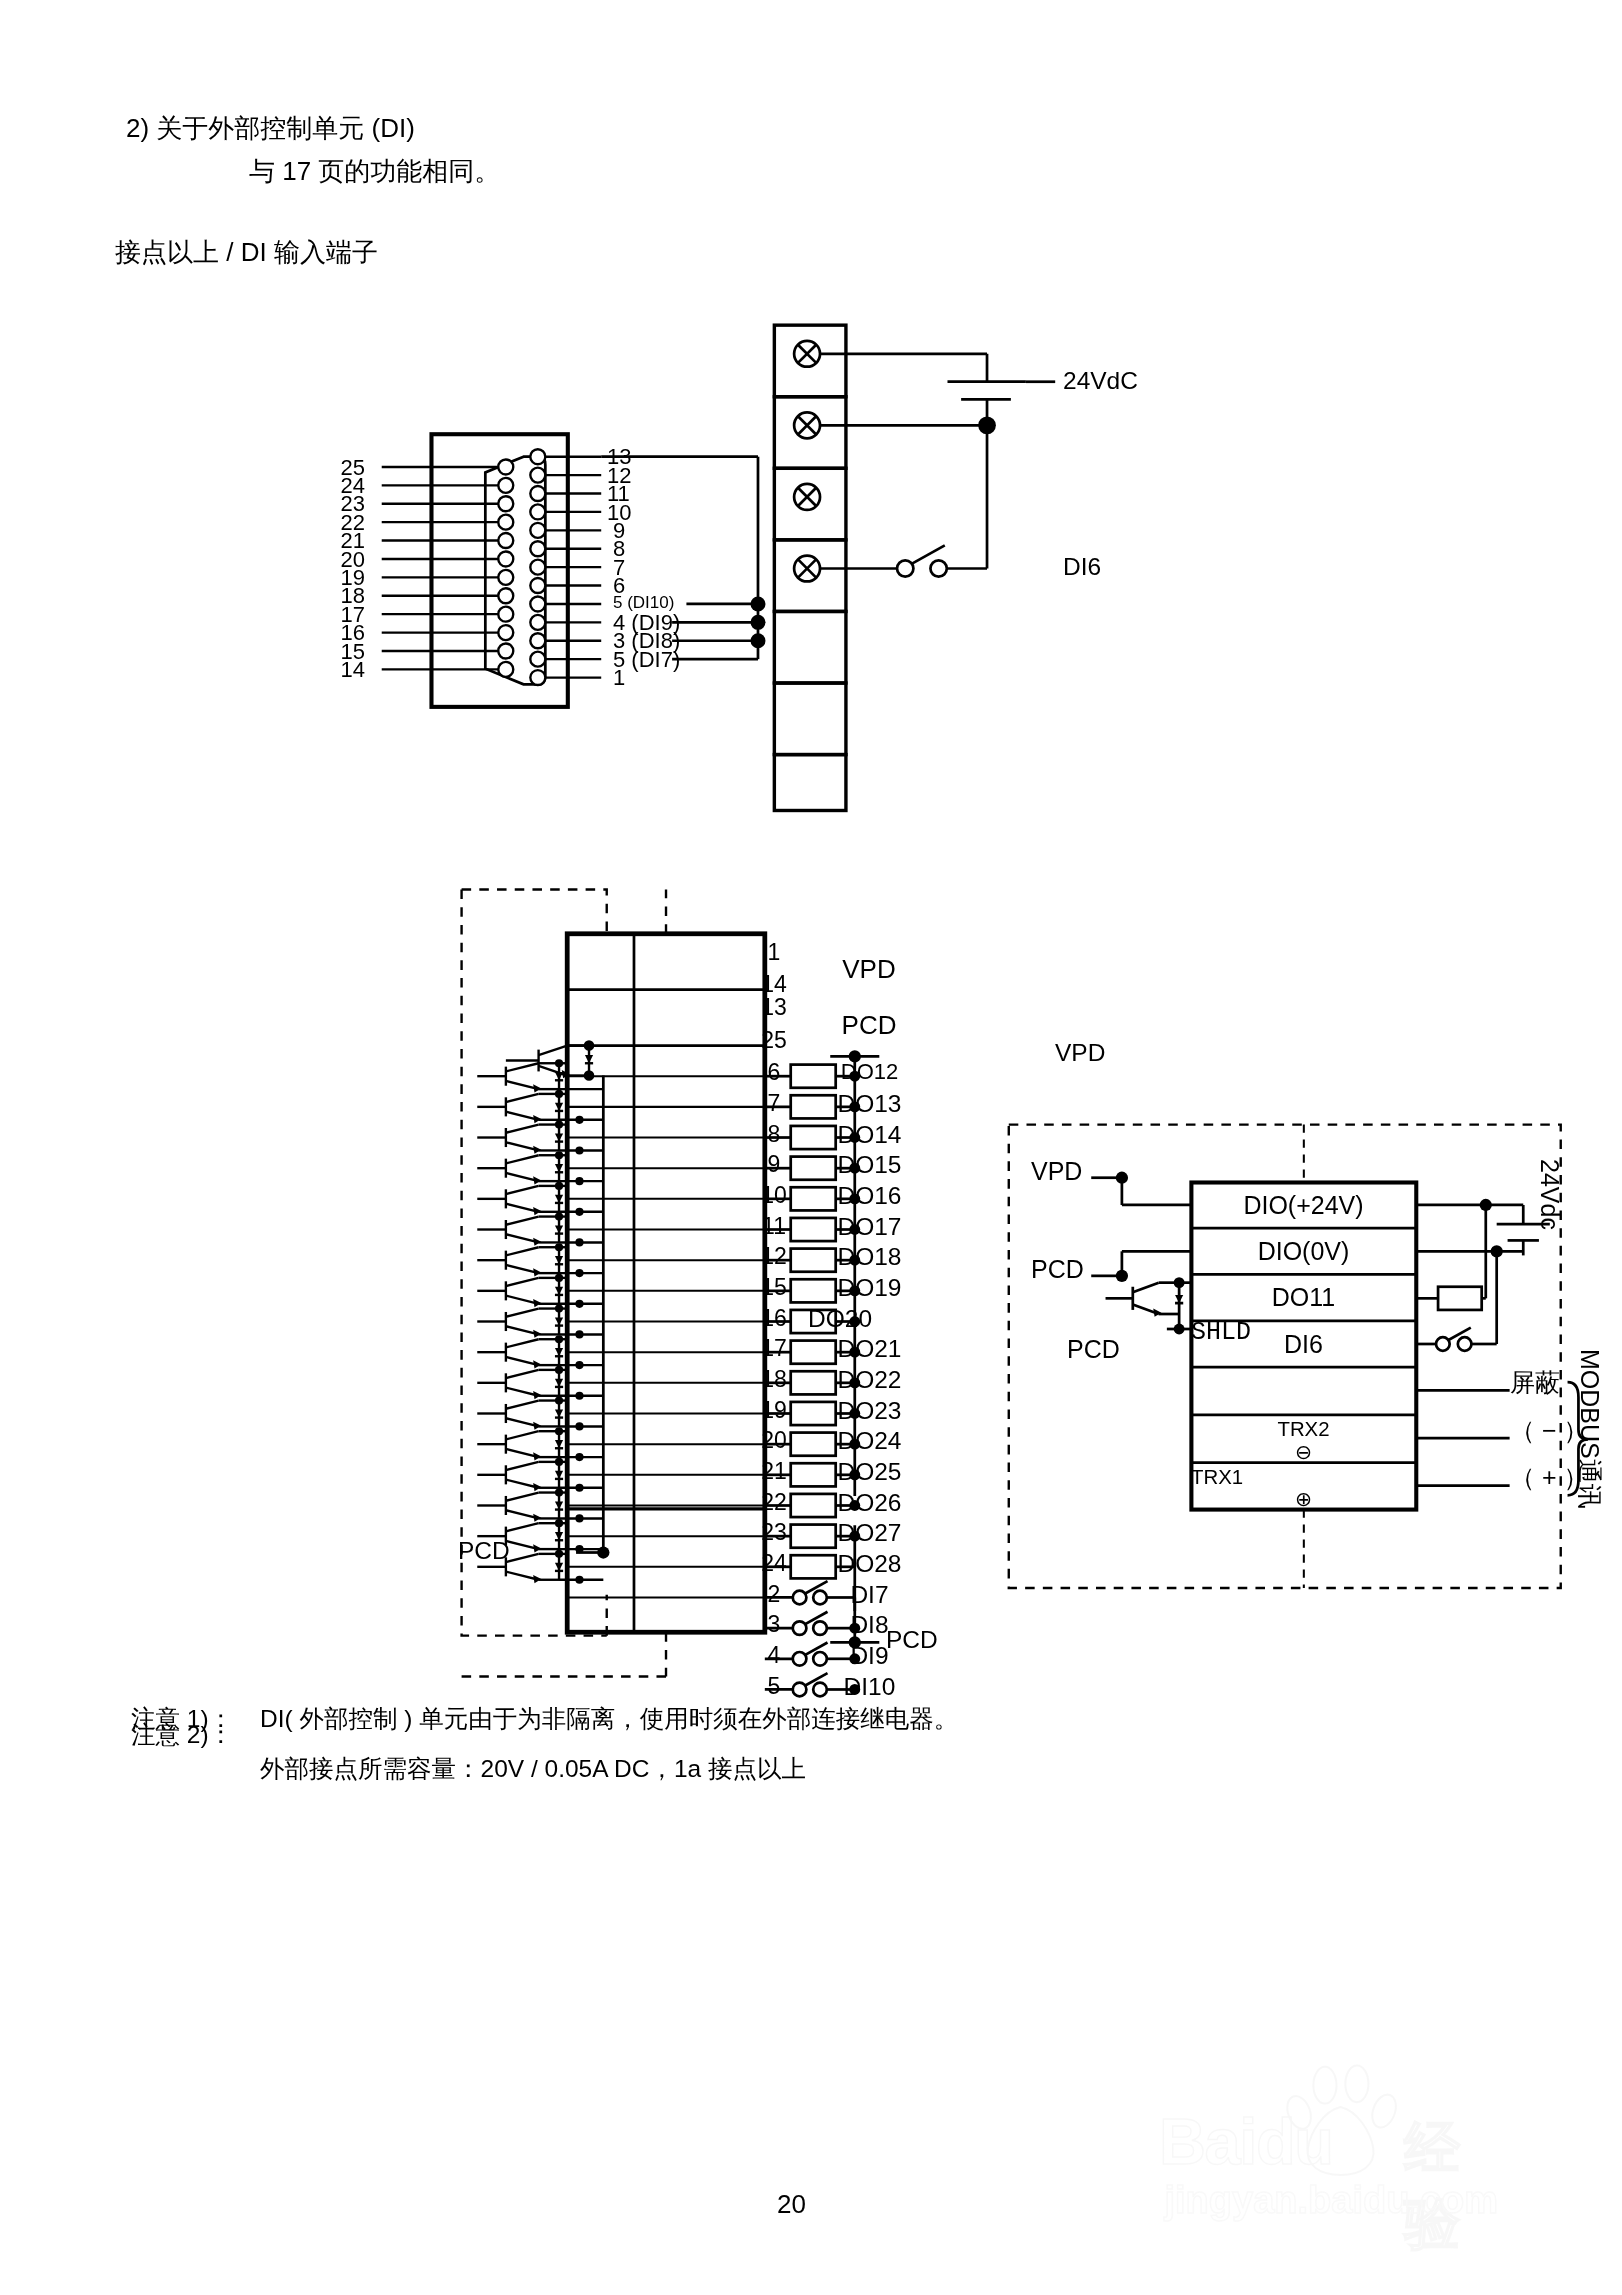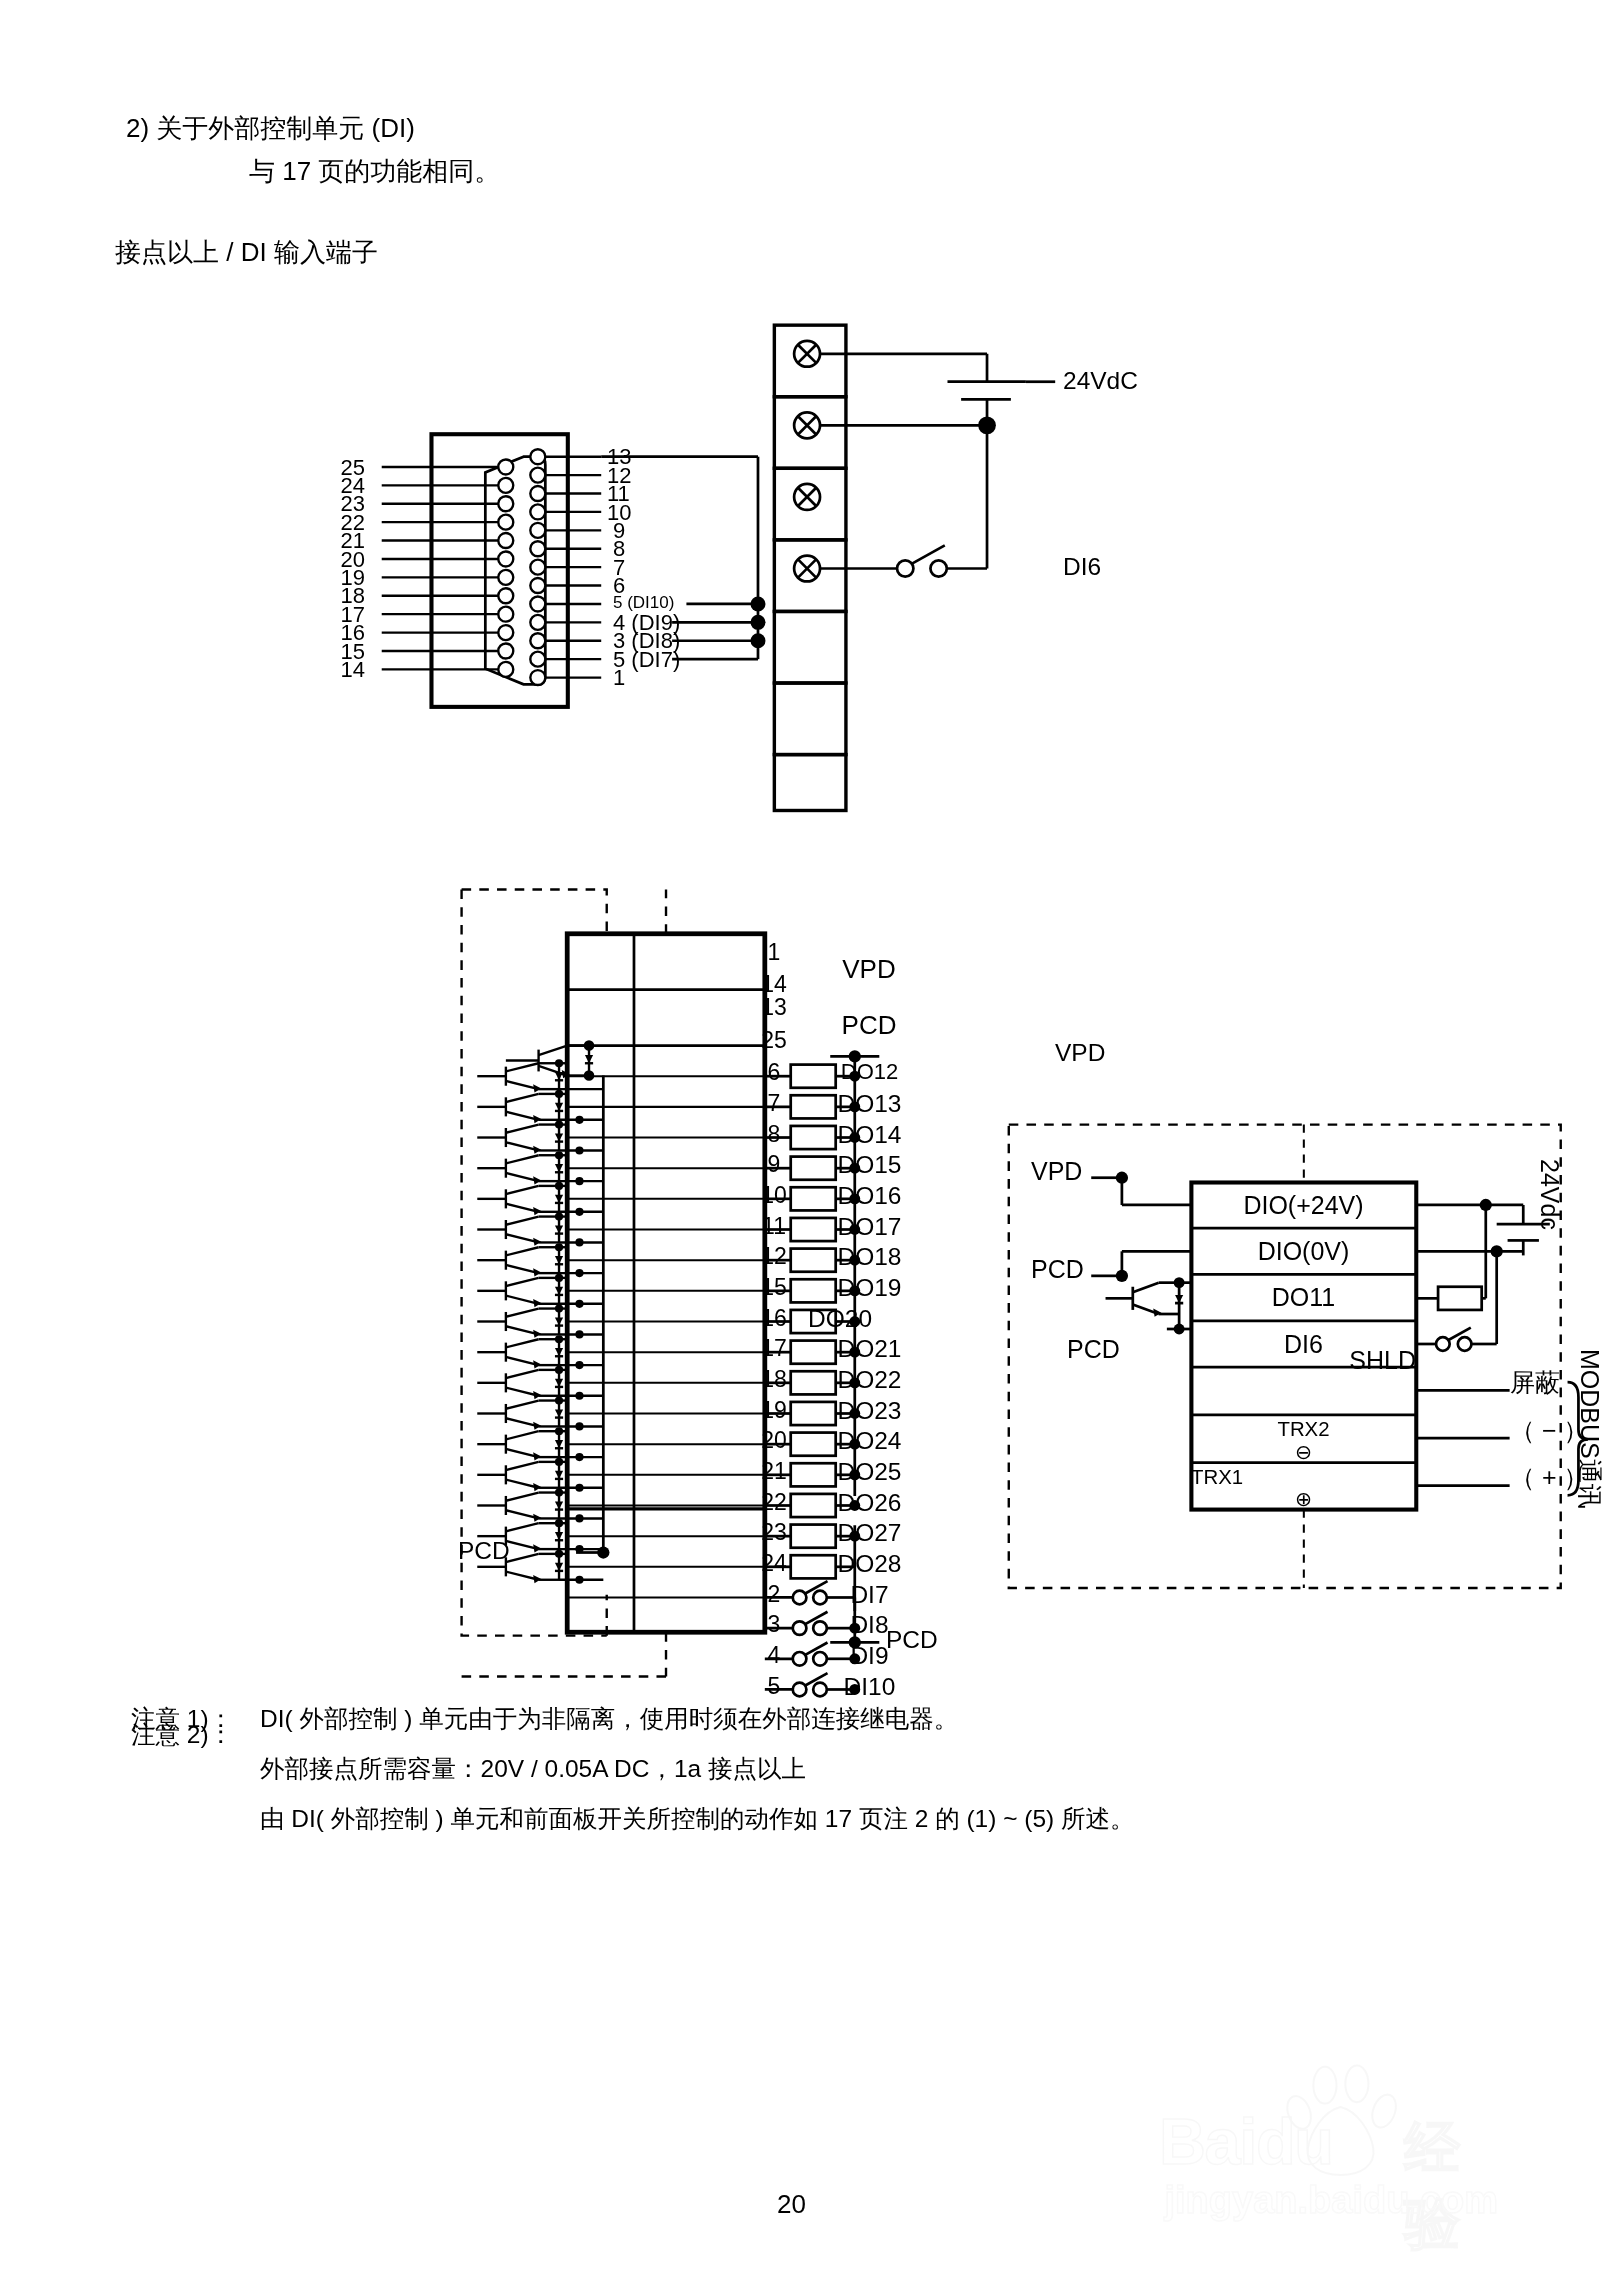--- a/index.html
+++ b/index.html
@@ -844,42 +844,41 @@
 
   <div class="t" style="left:1055px;top:1041px;font-size:24.5px;">VPD</div>
   <div class="t" style="left:458px;top:1539px;font-size:24.5px;">PCD</div>
   <div class="t" style="left:886px;top:1628px;font-size:24.5px;">PCD</div>
 
   <div>
     <div class="t" style="left:1191px;top:1193px;font-size:25px;width:225px;text-align:center;">DIO(+24V)</div>
     <div class="t" style="left:1191px;top:1239px;font-size:25px;width:225px;text-align:center;">DIO(0V)</div>
     <div class="t" style="left:1191px;top:1285px;font-size:25px;width:225px;text-align:center;">DO11</div>
     <div class="t" style="left:1191px;top:1332px;font-size:25px;width:225px;text-align:center;">DI6</div>
-    <div class="t" style="left:1191px;top:1348px;font-size:25px;width:225px;text-align:right;">SHLD</div>
+    <div class="t" style="left:1191px;top:1320px;font-size:25px;width:225px;text-align:left;font-family:Liberation Mono, monospace;">SHLD</div>
     <div class="t" style="left:1191px;top:1419px;font-size:20.4px;width:225px;text-align:center;">TRX2</div>
     <div class="t" style="left:1191px;top:1442px;font-size:20.4px;width:225px;text-align:center;">⊖</div>
     <div class="t" style="left:1191px;top:1467px;font-size:20.4px;width:225px;text-align:left;">TRX1</div>
     <div class="t" style="left:1191px;top:1489px;font-size:20.4px;width:225px;text-align:center;">⊕</div>
   </div>
 
   <div class="t" style="left:1031px;top:1159px;font-size:25px;">VPD</div>
   <div class="t" style="left:1031px;top:1257px;font-size:25px;">PCD</div>
   <div class="t" style="left:1067px;top:1337px;font-size:25px;">PCD</div>
 
   <div class="t" style="left:1562px;top:1159px;font-size:25px;transform:rotate(90deg);transform-origin:left top;">24Vdc</div>
   <div class="t" style="left:1510px;top:1370px;font-size:25px;">屏蔽</div>
   <div class="t" style="left:1510px;top:1418px;font-size:25px;">（ − ）</div>
   <div class="t" style="left:1510px;top:1465px;font-size:25px;">（ + ）</div>
   <div class="t" style="left:1602px;top:1349px;font-size:25px;transform:rotate(90deg);transform-origin:left top;">MODBUS通讯</div>
 
   <div class="t" style="left:131px;top:1707px;font-size:24.5px;">注意 1)：</div>
   <div class="t" style="left:260px;top:1707px;font-size:24.5px;">DI( 外部控制 ) 单元由于为非隔离，使用时须在外部连接继电器。</div>
   <div class="t" style="left:260px;top:1757px;font-size:24.5px;">外部接点所需容量：20V / 0.05A DC，1a 接点以上</div>
   <div class="t" style="left:131px;top:1723px;font-size:24.5px;">注意 2)：</div>
-  <div class="t" style="left:260px;top:1807px;font-size:24.5px;">由 DI( 外部控制 ) 单元和前面板开关所控制的动作如 17 页注 2 的 (1) ~ (5) 所述。</div>
 
   <div class="t" style="left:777px;top:2191px;font-size:26px;">20</div>
 
   <div class="wm" style="left:1159px;top:2058px;">
     <svg width="423" height="136" viewBox="0 0 620 200">
       <g fill="none" stroke="#dcdcdc" stroke-width="3">
         <ellipse cx="243" cy="40" rx="17" ry="27"></ellipse>
         <ellipse cx="290" cy="38" rx="17" ry="27"></ellipse>
         <ellipse cx="205" cy="80" rx="16" ry="25" transform="rotate(-20 205 80)"></ellipse>
         <ellipse cx="330" cy="78" rx="16" ry="25" transform="rotate(20 330 78)"></ellipse>

